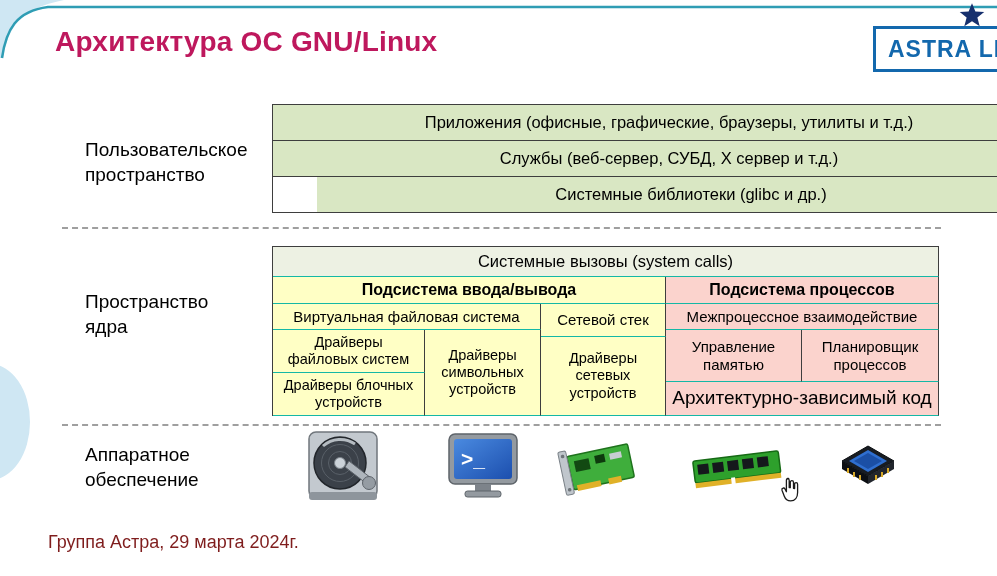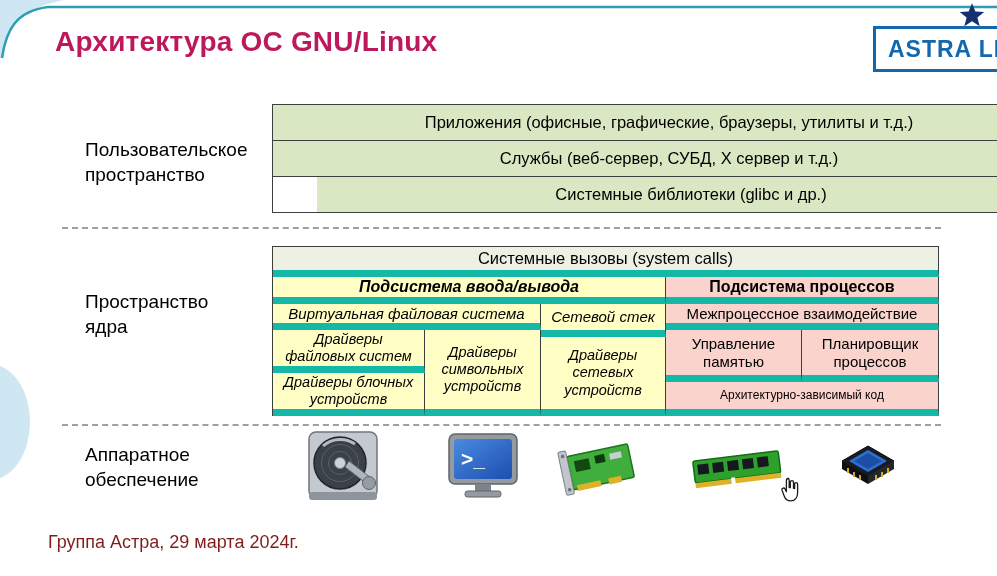--- a/index.html
+++ b/index.html
@@ -26,40 +26,40 @@
   .us-row:last-child{border-bottom:none;margin-left:44px;}
 
   .divider{position:absolute;left:62px;width:879px;height:0;border-top:2px dashed #9f9f9f;}
   #div1{top:227px;}
   #div2{top:424px;}
 
   .k-table{position:absolute;left:272px;top:246px;display:grid;
            grid-template-columns:152px 116px 125px 136px 137px;
            grid-template-rows:30px 27px 26px 7px 36px 9px 34px;
            border-top:1px solid #3e3e3e;border-left:1px solid #3e3e3e;}
-  .k-cell{border-right:1px solid #3e3e3e;border-bottom:7px solid #14b8a6;display:flex;align-items:center;
+  .k-cell{border-right:1px solid #3e3e3e;border-bottom:1px solid #14b8a6;display:flex;align-items:center;
           justify-content:center;text-align:center;white-space:pre-line;font-size:14.5px;line-height:1.18;
           box-sizing:border-box;padding:0 2px;}
-  .bg-y{background:#ffffc5;font-style:italic;}
+  .bg-y{background:#ffffc5;}
   .bg-p{background:#fbd3cd;}
   .bg-s{background:#edf1e3;}
   .k-head{font-weight:700;font-size:16px;}
   #c-sys{grid-column:1/6;grid-row:1;font-size:16.5px;}
   #c-ioh{grid-column:1/4;grid-row:2;}
   #c-prh{grid-column:4/6;grid-row:2;}
   #c-vfs{grid-column:1/3;grid-row:3;font-size:15px;}
   #c-net{grid-column:3/4;grid-row:3/5;font-size:15px;}
   #c-ipc{grid-column:4/6;grid-row:3;font-size:15px;}
   #c-fsd{grid-column:1/2;grid-row:4/6;}
   #c-chd{grid-column:2/3;grid-row:4/8;}
   #c-mem{grid-column:4/5;grid-row:4/7;font-size:15px;}
   #c-sch{grid-column:5/6;grid-row:4/7;font-size:15px;}
   #c-ntd{grid-column:3/4;grid-row:5/8;}
   #c-bld{grid-column:1/2;grid-row:6/8;}
-  #c-arc{grid-column:4/6;grid-row:7;font-size:12px;}
+  #c-arc{grid-column:4/6;grid-row:7;font-size:19px;}
 
   .hw-icon{position:absolute;}
   #hw-hdd{left:303px;top:430px;}
   #hw-term{left:444px;top:432px;}
   #hw-net{left:556px;top:436px;}
   #hw-ram{left:690px;top:444px;}
   #hw-cpu{left:836px;top:438px;}
   #cursor{position:absolute;left:778px;top:476px;}
 
   #footer{position:absolute;left:48px;top:532px;font-size:18px;color:#7f1d1d;}

